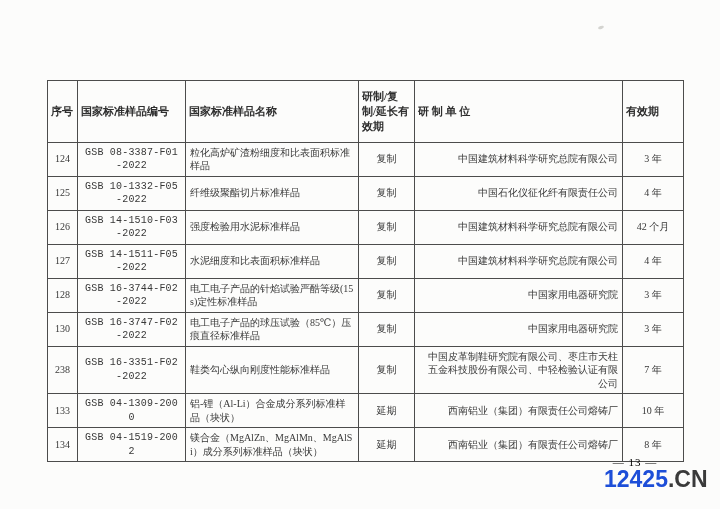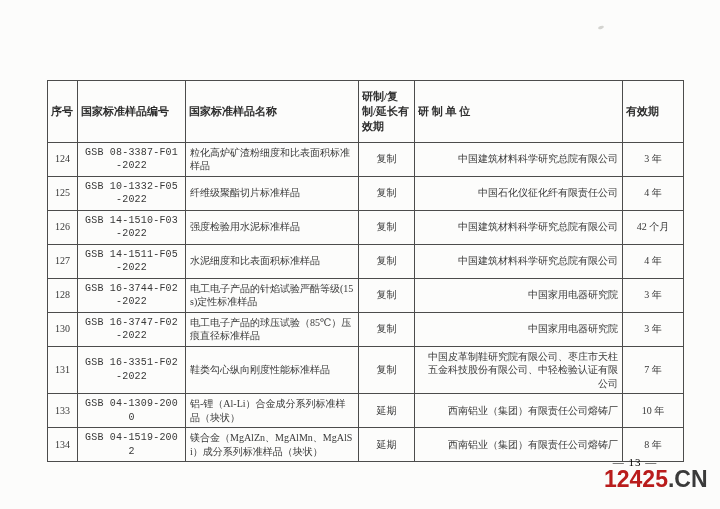--- a/index.html
+++ b/index.html
@@ -148,21 +148,21 @@
     <tr>
       <td class="c-no">130</td>
       <td class="c-code">GSB 16-3747-F02-2022</td>
       <td class="c-name">电工电子产品的球压试验（85℃）压痕直径标准样品</td>
       <td class="c-type">复制</td>
       <td class="c-unit">中国家用电器研究院</td>
       <td class="c-validity">3 年</td>
     </tr>
 
     <tr>
-      <td class="c-no">131</td>
+      <td class="c-no">238</td>
       <td class="c-code">GSB 16-3351-F02-2022</td>
       <td class="c-name">鞋类勾心纵向刚度性能标准样品</td>
       <td class="c-type">复制</td>
       <td class="c-unit">中国皮革制鞋研究院有限公司、枣庄市天柱五金科技股份有限公司、中轻检验认证有限公司</td>
       <td class="c-validity">7 年</td>
     </tr>
 
 
     <tr>
       <td class="c-no">133</td>
@@ -181,16 +181,16 @@
       <td class="c-unit">西南铝业（集团）有限责任公司熔铸厂</td>
       <td class="c-validity">8 年</td>
     </tr>
 
   </tbody>
   </table>
 
   <div class="page-number">— 13 —</div>
 
   <div class="watermark">
-    <span id="wm-primary" style="color: #b91c1c;">12425</span><span id="wm-suffix" style="color: rgb(58, 58, 58);">.CN</span>
+    <span id="wm-primary" style="color: #1d4ed8;">12425</span><span id="wm-suffix" style="color: rgb(58, 58, 58);">.CN</span>
   </div>
 
 </div>
 
 </body></html>

